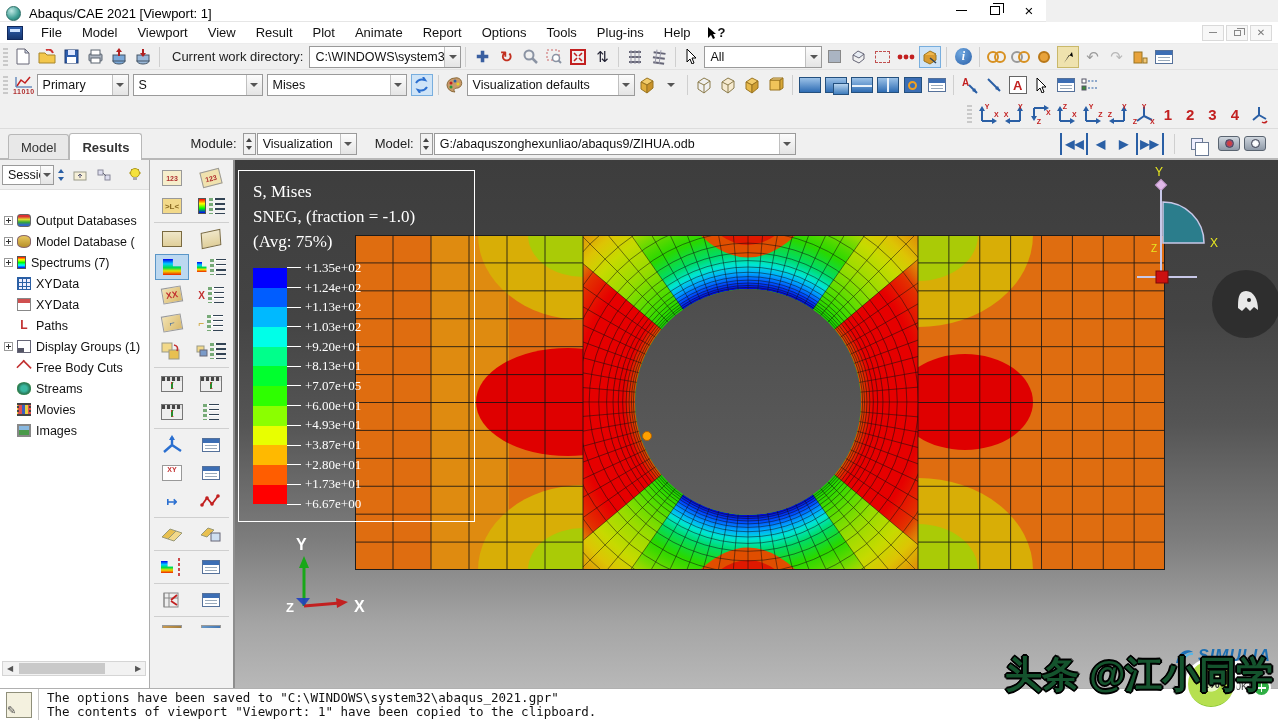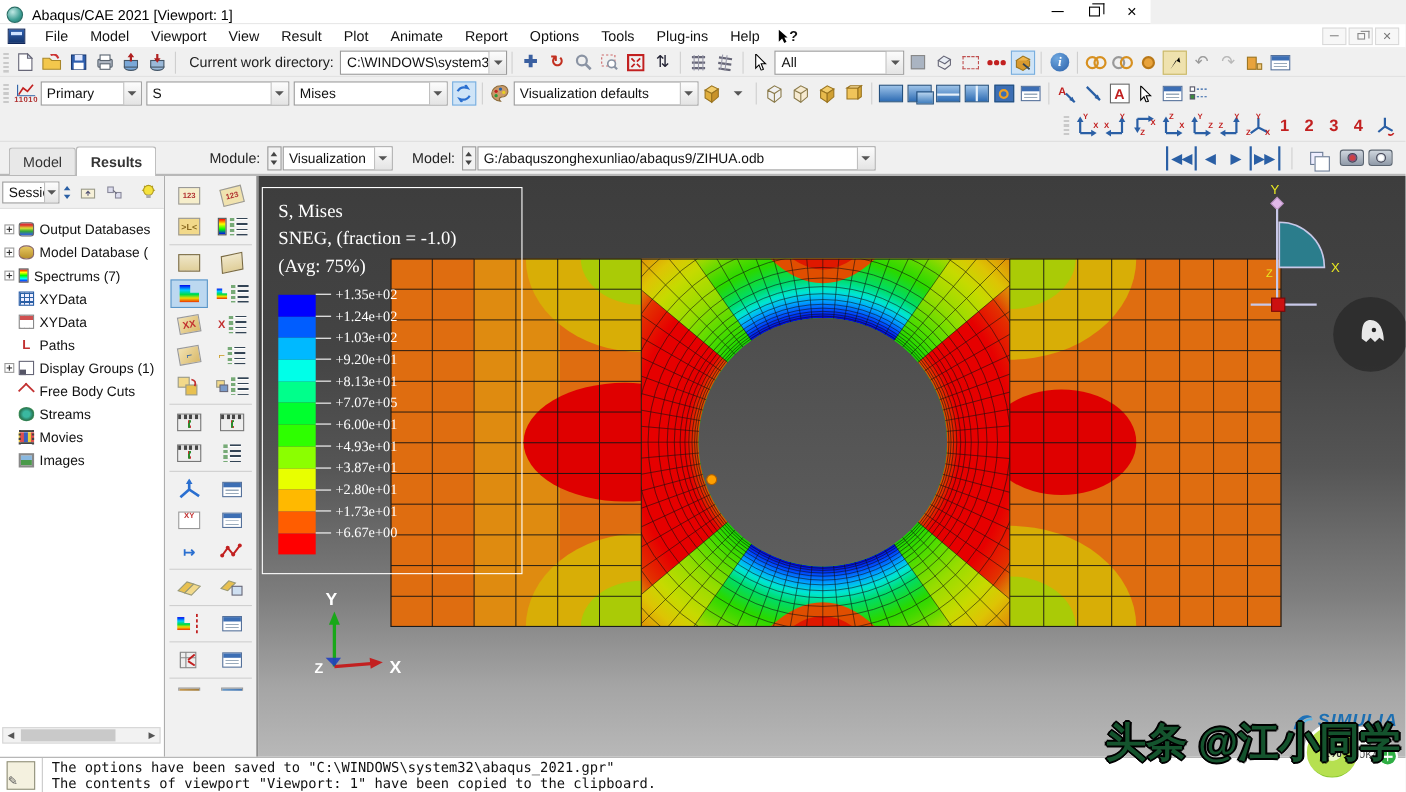--- a/index.html
+++ b/index.html
@@ -621,21 +621,21 @@
         </span>
       <span style="flex:1"></span>
       <span class="ti" style="height:20px">
           <svg width="14" height="15">
             <circle cx="7" cy="6" r="4.5" fill="#f5e23c" stroke="#b09a20"></circle>
             <rect x="5" y="10" width="4" height="3" fill="#aaa"></rect>
             <path d="M1,6 h2 M11,6 h2 M3,2 l1,1 M11,2 l-1,1" stroke="#b09a20"></path>
           </svg>
         </span>
     </div>
-    <div style="padding-top:8px">
+    <div style="padding-top:20px">
       <div class="titem">
           <span class="expander"></span>
           <span class="tico" style="background:linear-gradient(180deg,#d33 15%,#dd3 40%,#3a3 65%,#36c 90%);border-radius:3px;border:1px solid #666"></span>
           <span>Output Databases</span>
         </div>
       <div class="titem">
           <span class="expander"></span>
           <span class="tico" style="background:linear-gradient(180deg,#e8c860,#b8902a);border-radius:50%/35%;border:1px solid #866"></span>
           <span>Model Database (</span>
         </div>
@@ -1115,20 +1115,24 @@
           <div class="lg-row">
               <span class="lg-tick"></span>
               <span>+1.35e+02</span>
             </div>
           <div class="lg-row">
               <span class="lg-tick"></span>
               <span>+1.24e+02</span>
             </div>
           <div class="lg-row">
               <span class="lg-tick"></span>
+              <span>+1.13e+02</span>
+            </div>
+          <div class="lg-row">
+              <span class="lg-tick"></span>
               <span>+1.03e+02</span>
             </div>
           <div class="lg-row">
               <span class="lg-tick"></span>
               <span>+9.20e+01</span>
             </div>
           <div class="lg-row">
               <span class="lg-tick"></span>
               <span>+8.13e+01</span>
             </div>

